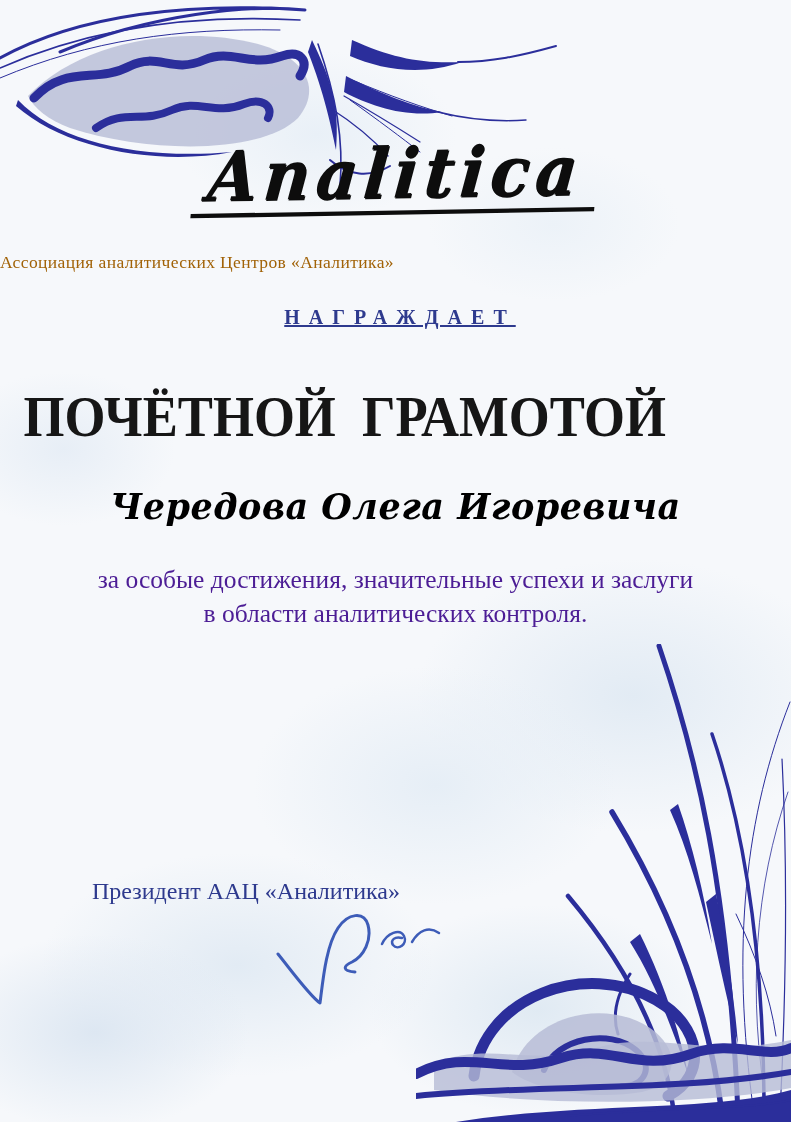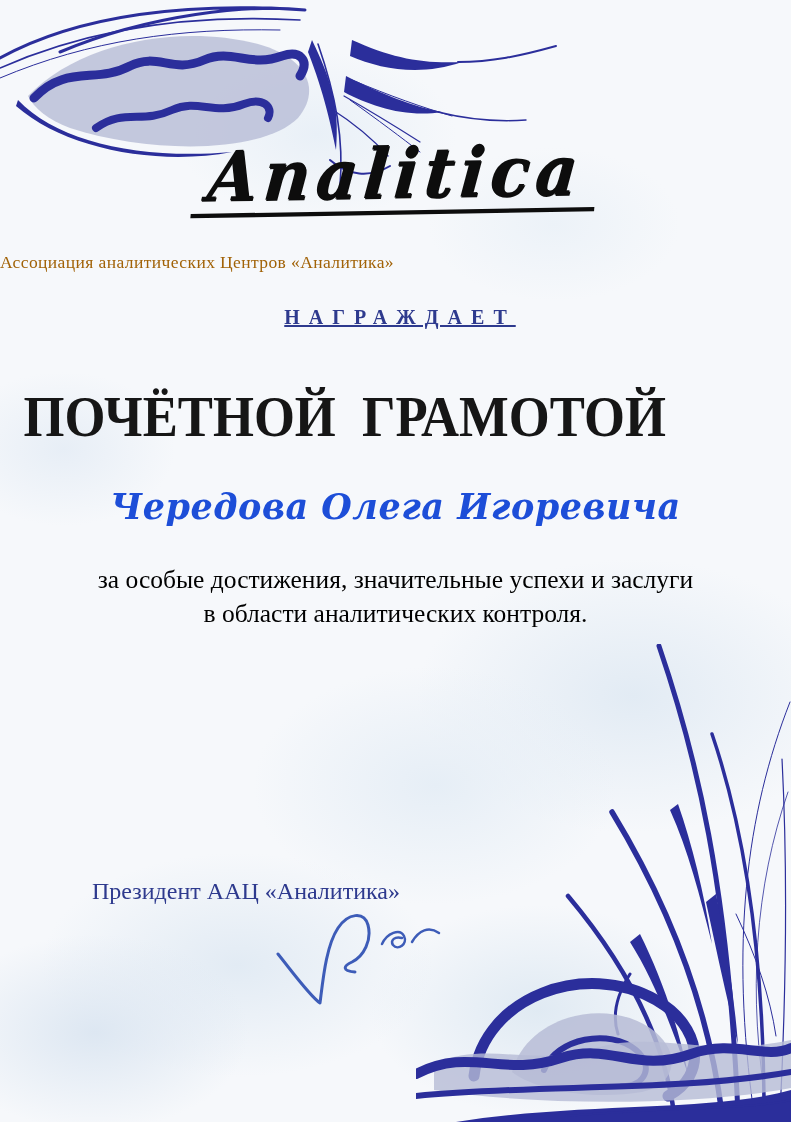--- a/index.html
+++ b/index.html
@@ -75,28 +75,28 @@
     white-space:pre;
     transform:scaleX(0.94);
     transform-origin:center;
   }
   .recipient{
     position:absolute;top:486px;left:0;width:791px;
     text-align:center;
     font-family:"DejaVu Serif", serif;
     font-style:italic;font-weight:600;
     font-size:35px;
-    color:#1d4ed8;
+    color:#000000;
     letter-spacing:0.5px;
   }
   .reason{
     position:absolute;top:563px;left:0;width:791px;
     text-align:center;
     font-size:25.5px;line-height:1.33;
-    color:#000000;
+    color:#4c1d95;
   }
   .signer{
     position:absolute;top:858px;left:92px;
     font-size:24px;line-height:1.38;
     color:#2e3a8e;
     text-align:left;
     margin-top:17px;
   }
   .signature-svg{position:absolute;left:276px;top:898px;}
 </style>

